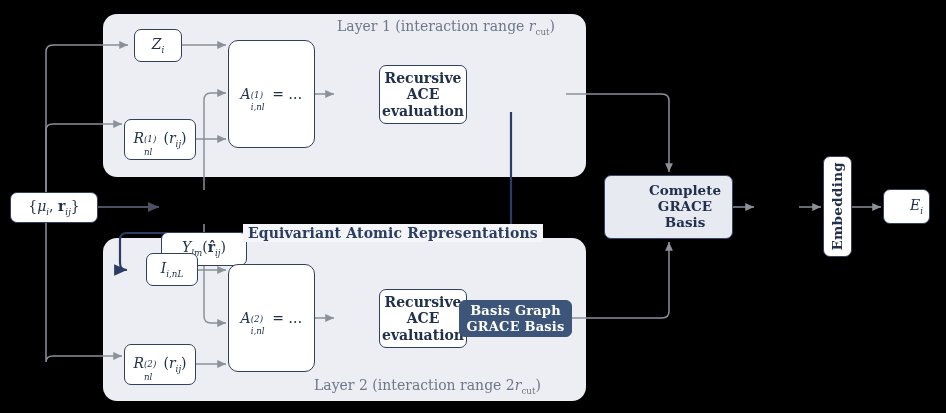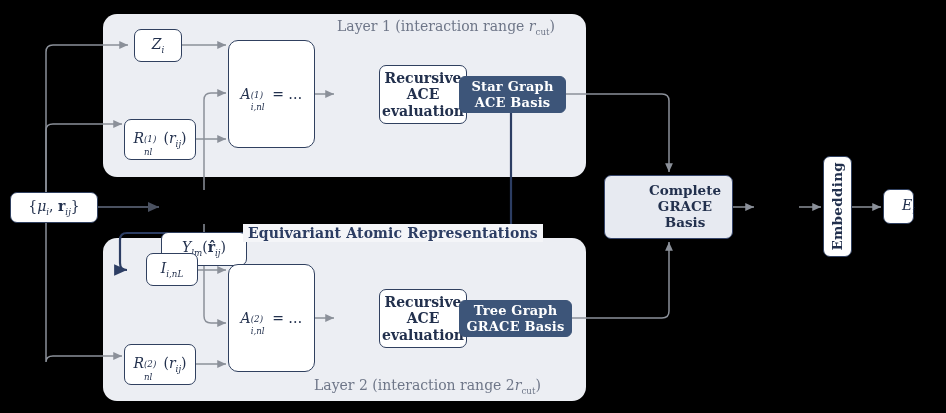--- a/index.html
+++ b/index.html
@@ -154,24 +154,20 @@
       <span style="display:inline-block;width:17px;"></span>= …
     </span>
   </div>
 
   <div class="node bold" style="left:336px;top:65px;width:88px;height:59px;flex-direction:column;">
     <span>Recursive</span>
     <span>ACE</span>
     <span>evaluation</span>
   </div>
 
-  <div class="node dark" style="left:459px;top:76px;width:107px;height:37px;flex-direction:column;">
-    <span>Star Graph</span>
-    <span>ACE Basis</span>
-  </div>
 
   <div class="node" style="left:146px;top:253px;width:52px;height:33px;">
     <span>
       <span class="m">I</span><sub>i,nL</sub>
     </span>
   </div>
 
   <div class="node" style="left:124px;top:344px;width:72px;height:41px;">
     <span>
       <span class="m">R</span><span class="sdu"><i class="t">(2)</i><i class="b">nl</i></span>
@@ -186,36 +182,36 @@
     </span>
   </div>
 
   <div class="node bold" style="left:336px;top:289px;width:88px;height:59px;flex-direction:column;">
     <span>Recursive</span>
     <span>ACE</span>
     <span>evaluation</span>
   </div>
 
   <div class="node dark" style="left:459px;top:300px;width:113px;height:37px;flex-direction:column;">
-    <span>Tree Graph</span>
+    <span>Basis Graph</span>
     <span>GRACE Basis</span>
   </div>
 
   <div class="node tint" style="left:604px;top:175px;width:129px;height:64px;flex-direction:column;padding-left:33px;">
     <span>Complete</span>
     <span>GRACE</span>
     <span>Basis</span>
   </div>
 
 
   <div class="node" style="left:823px;top:156px;width:29px;height:101px;">
     <span class="vert">Embedding</span>
   </div>
 
-  <div class="node" style="left:883px;top:189px;width:31px;height:35px;padding-left:20px;">
+  <div class="node" style="left:883px;top:189px;width:47px;height:35px;padding-left:20px;">
     <span>
       <span class="m">E</span><sub>i</sub>
     </span>
   </div>
 
   <div class="eqlabel" style="left:243px;top:224px;">Equivariant Atomic Representations</div>
 
 </div>
 
 </body></html>

